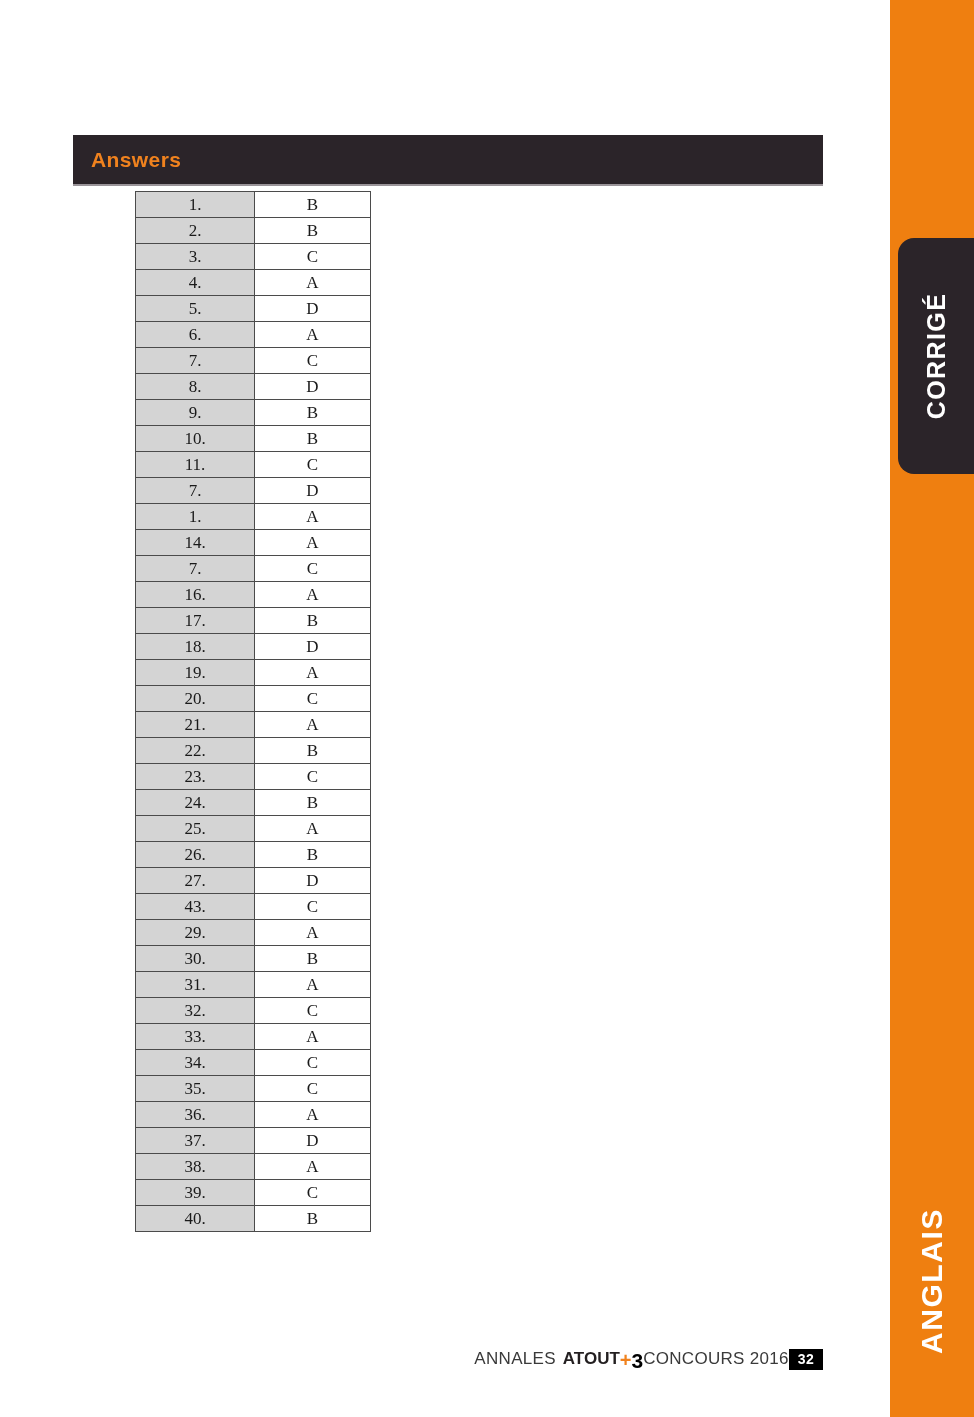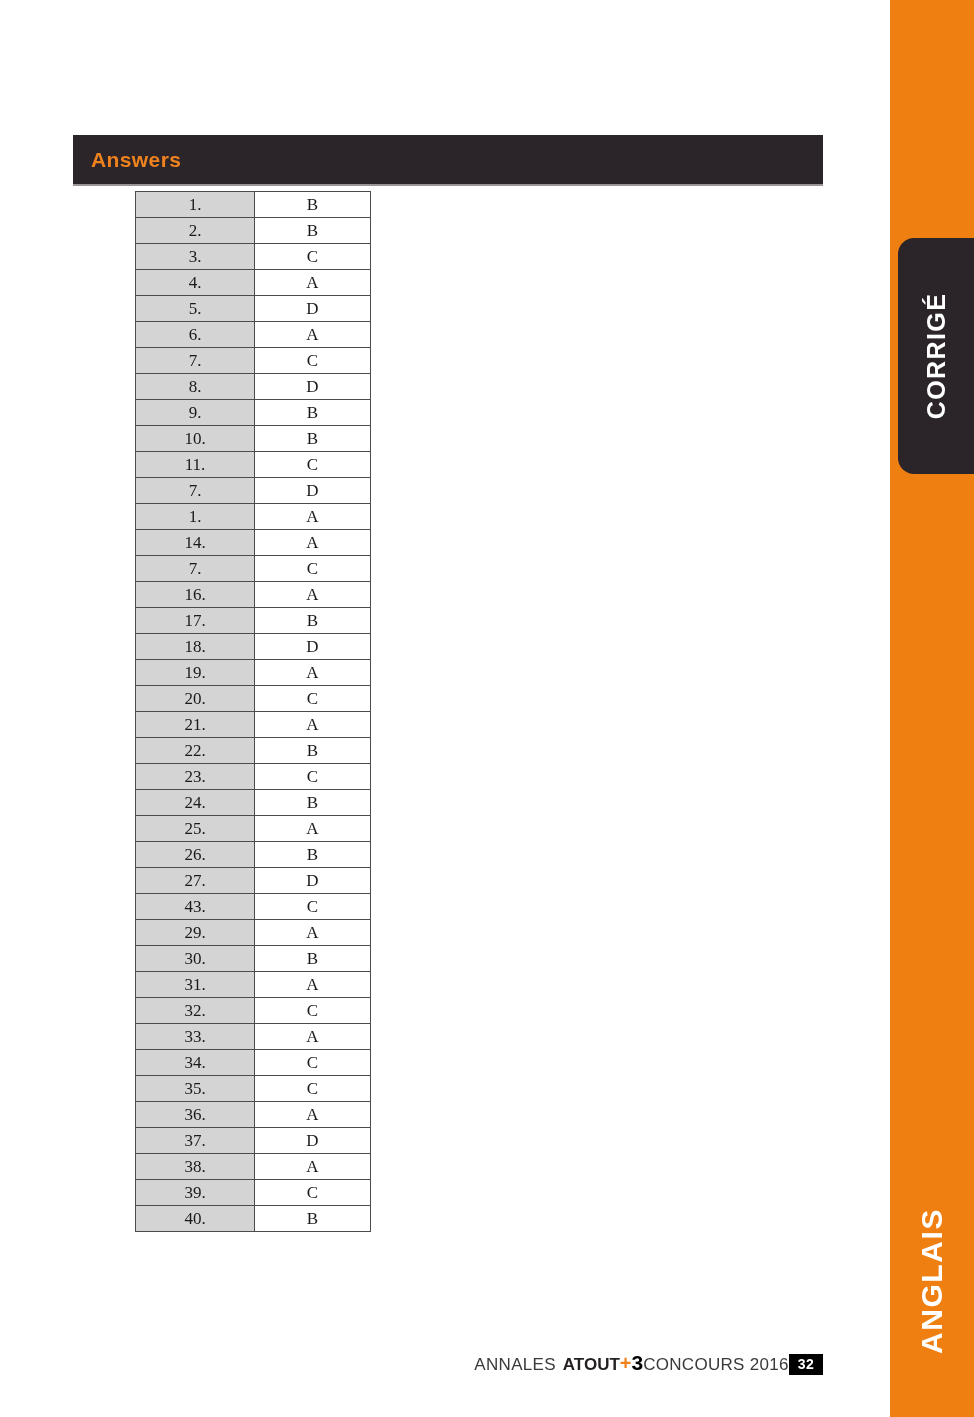--- a/index.html
+++ b/index.html
@@ -137,21 +137,21 @@
   }
 
   
   #footer {
     position: absolute;
     left: 0;
     right: 0;
     bottom: 42px;
     height: 26px;
     display: flex;
-    align-items: flex-end;
+    align-items: flex-start;
     justify-content: flex-end;
     padding-right: 151px;
     font-size: 17px;
     color: #3a3a3a;
     letter-spacing: 0.3px;
   }
   #footer .annales { font-weight: 400; color: #3a3a3a; }
   #footer .atout   { font-weight: bold; color: #231f20; margin-left: 7px; letter-spacing: 0; }
   #footer .plus    { font-weight: bold; color: #f0821e; font-size: 20px; letter-spacing: 0; }
   #footer .three   { font-weight: bold; color: #000000; font-size: 21px; letter-spacing: 0; }

